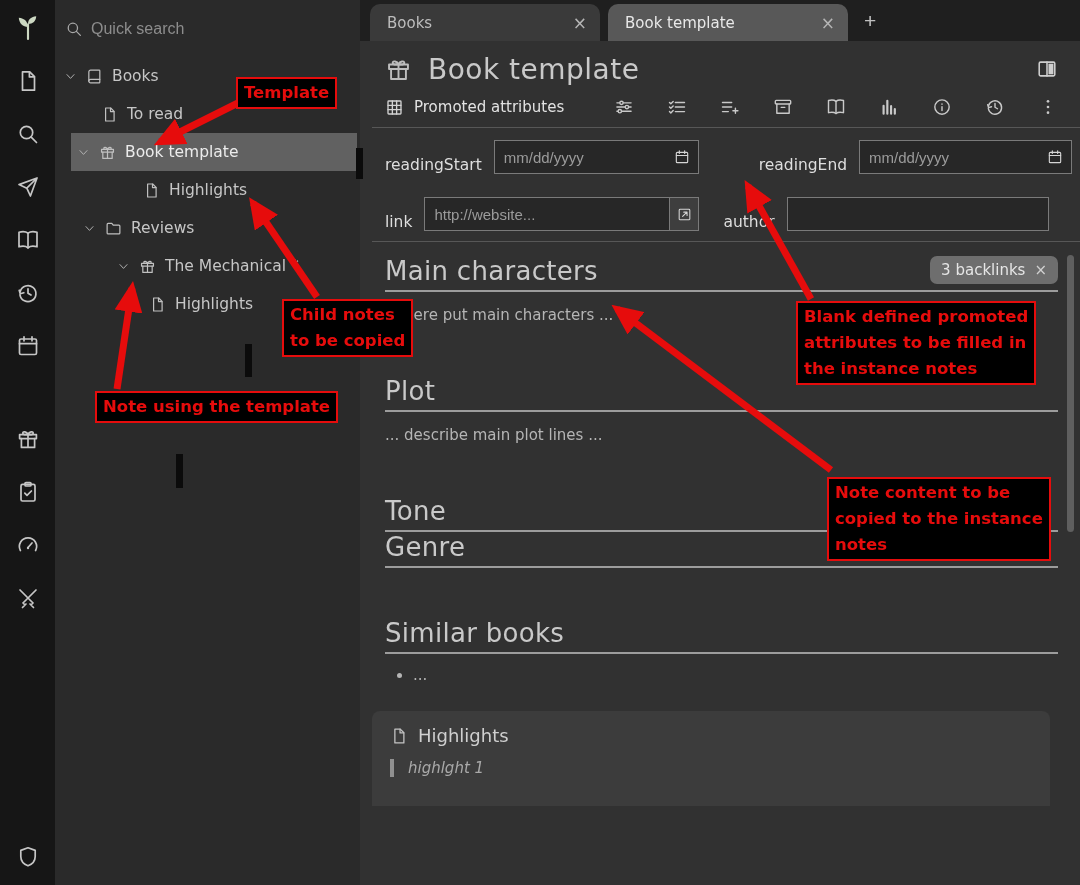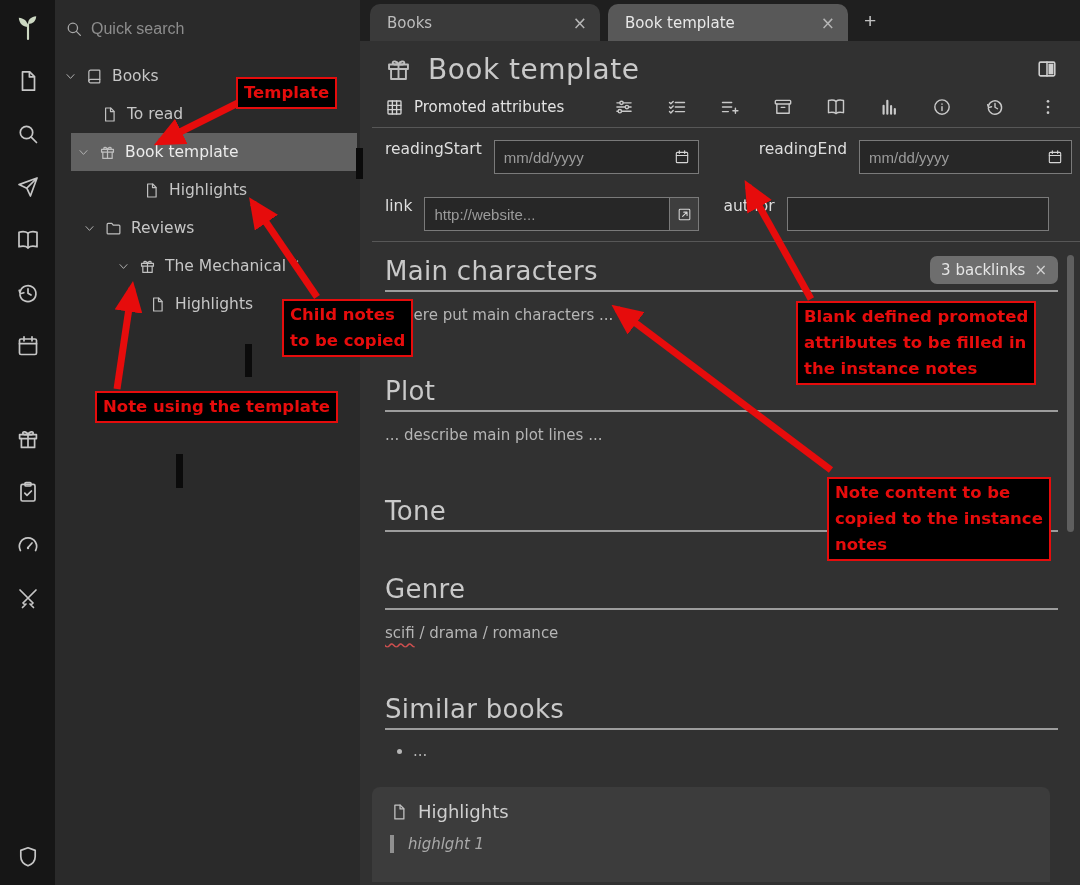--- a/index.html
+++ b/index.html
@@ -52,21 +52,21 @@
   .ribbon{display:flex;align-items:center;margin-top:8px;height:24px}
   .ribbon .ricon{color:#d2d2d2;display:flex}
   .ribbon .ricon svg{width:19px;height:19px}
   .ribbon-label{margin-left:10px;font-size:15px;color:#e2e2e2}
   .ribbon-icons{margin-left:auto;display:flex;gap:33px;align-items:center}
   .ribbon-icons button{background:none;border:none;color:#c9c9c9;padding:0;cursor:pointer;display:flex}
   .ribbon-icons svg{width:20px;height:20px}
   hr.hdiv{border:none;border-top:1px solid #575757;margin:8px -22px 0 -13px}
   hr.hdiv2{border:none;border-top:1px solid #575757;margin:10px -22px 0 -13px}
 
-  .attr-row{display:flex;align-items:flex-start;margin-top:12px;font-size:15.5px;color:#dedede}
+  .attr-row{display:flex;align-items:flex-end;margin-top:12px;font-size:15.5px;color:#dedede}
   .attr-row.r2{margin-top:23px}
   .inputbox{display:flex;align-items:center;height:34px;background:#272727;border:1px solid #7a7a7a;margin-left:12px}
   .inputbox input{flex:1;min-width:0;background:transparent;border:none;outline:none;color:#c9c9c9;font-size:15px;padding:0 9px}
   .inputbox input::placeholder{color:#9b9b9b}
   .inputbox .calicon{color:#d5d5d5;margin-right:8px;display:flex}
   .inputbox .calicon svg{width:16px;height:16px}
   .w-date{width:205px}
   .w-date2{width:213px}
   .lbl-gap{margin-left:60px}
   .input-group{display:flex;margin-left:12px}
@@ -75,21 +75,21 @@
   .attach-btn svg{width:15px;height:15px}
   .w-author{width:262px}
 
   .sec{position:relative}
   .sec h2{font-size:26px;font-weight:400;color:#c9c9c9;line-height:30px;letter-spacing:.3px}
   .sec hr{border:none;border-top:2px solid #9c9c9c;margin:4px 0 0 0}
   .sec p{font-size:15px;color:#b5b5b5;margin:14px 0 0 0;min-height:20px}
   .sec ul{margin:12px 0 0 0;padding-left:28px;font-size:15px;color:#b5b5b5}
   .sec-mc{margin-top:14px;margin-bottom:50px}
   .sec-plot{margin-bottom:50px}
-  .sec-tone{margin-bottom:42px}
+  .sec-tone{}
   .sec-genre{margin-bottom:50px}
   .misspell{text-decoration:underline;text-decoration-style:wavy;text-decoration-color:#cf4f4f;text-underline-offset:4px}
   .badge{position:absolute;right:0;top:0;background:#6e6e6e;border-radius:7px;height:28px;display:flex;align-items:center;padding:0 11px;font-size:15px;color:#e6e6e6;cursor:pointer}
   .badge .badge-x{margin-left:9px;color:#d0d0d0}
 
   .child-card{margin:27px 0 0 -13px;width:678px;background:#3c3c3c;border-radius:8px 8px 0 0;padding:14px 18px;min-height:95px}
   .cc-head{display:flex;align-items:center;color:#cfcfcf;font-size:18px}
   .cc-head .ticon{color:#c3c3c3;margin-right:10px;display:flex}
   .cc-head .ticon svg{width:18px;height:18px}
   .cc-quote{margin-top:13px;border-left:4px solid #909090;padding-left:14px;font-style:italic;font-size:15px;color:#a9a9a9}
@@ -522,21 +522,20 @@
     </section>
 
     <section class="sec sec-tone">
       <h2>Tone</h2>
       <hr>
     </section>
 
     <section class="sec sec-genre">
       <h2>Genre</h2>
       <hr>
-      <p><span class="misspell">scifi</span><span> / drama / romance</span></p>
     </section>
 
     <section class="sec sec-similar">
       <h2>Similar books</h2>
       <hr>
       <ul>
         <li>...</li>
       </ul>
     </section>
 

